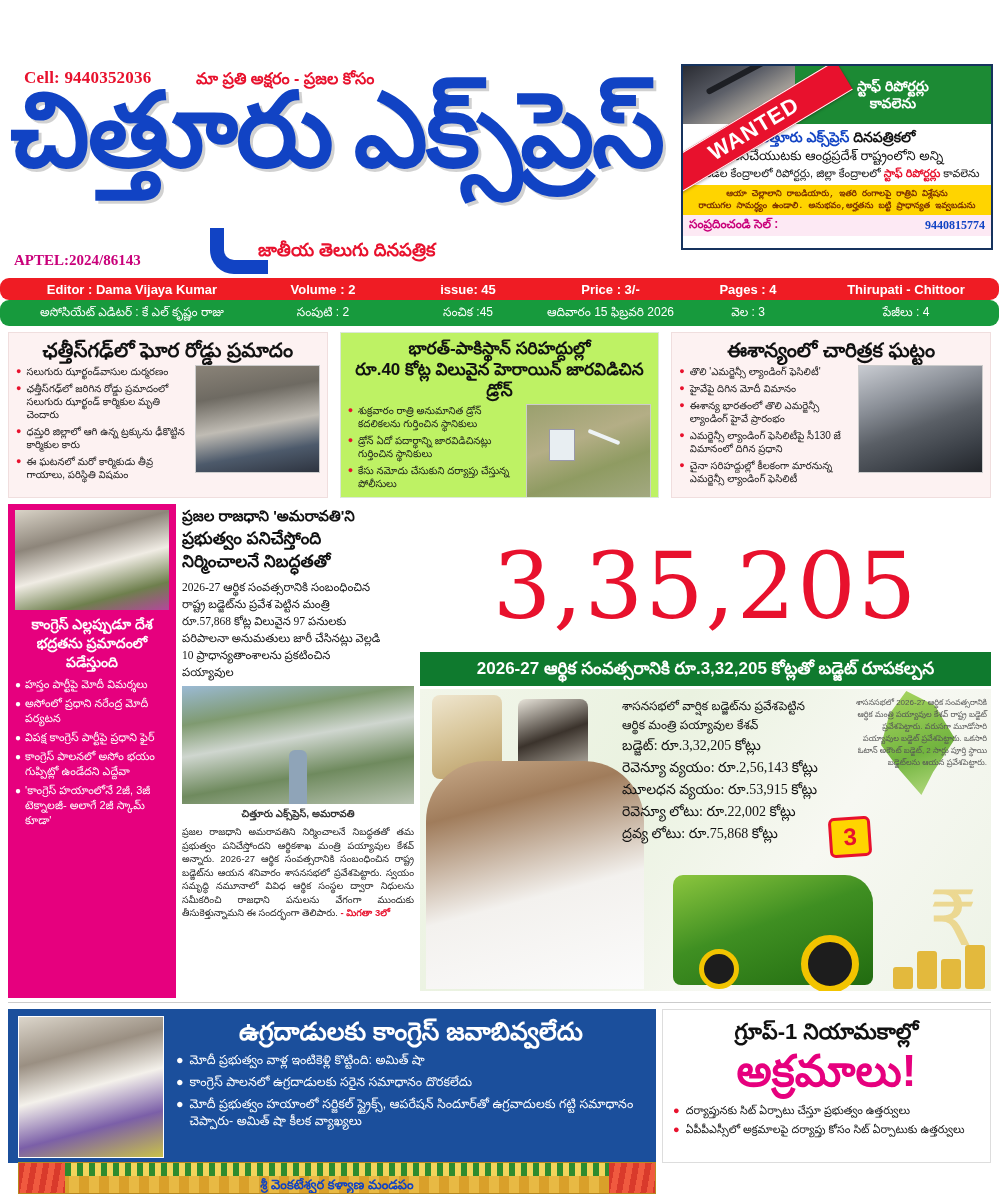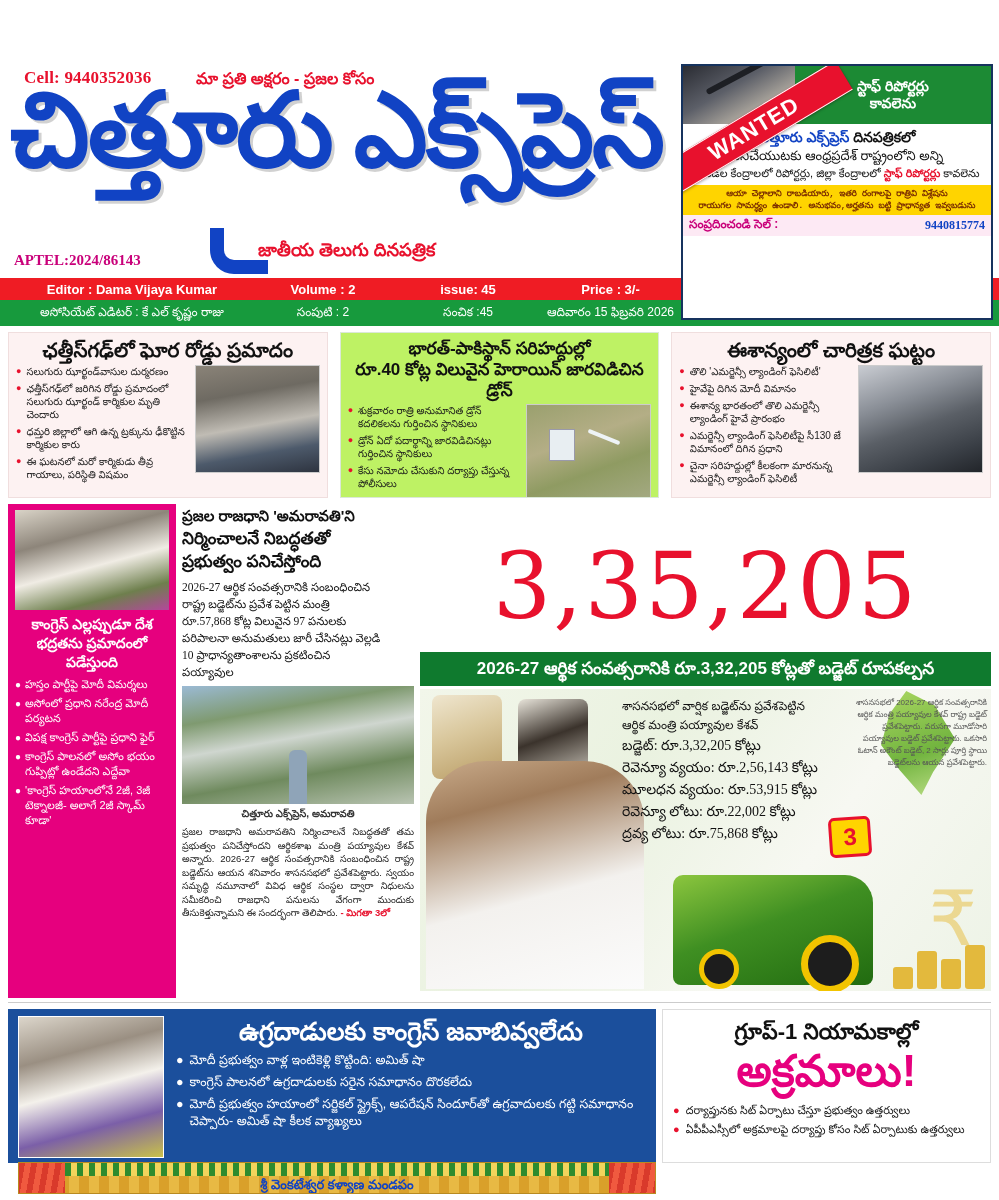--- a/index.html
+++ b/index.html
@@ -43,21 +43,21 @@
     font-family:"Liberation Serif", serif;
   }
   .swoosh {
     position:absolute; left:210px; top:228px; width:58px; height:46px;
     border-left:14px solid #1143c4; border-bottom:14px solid #1143c4;
     border-bottom-left-radius:24px;
   }
 
   
   .ad-wanted {
-    position:absolute; right:6px; top:64px; width:312px; height:256px;
+    position:absolute; right:6px; top:64px; width:312px; height:186px;
     border:2px solid #16335e; background:#fff; overflow:hidden;
   }
   .aw-row1 { display:flex; height:58px; }
   .aw-photo {
     width:112px; height:58px;
     background:linear-gradient(150deg,#2a2c33 0%,#5c5f68 40%,#b9b2a6 75%,#e6ddd0 100%);
     position:relative;
   }
   .aw-photo:after{
     content:""; position:absolute; left:20px; top:8px; width:66px;height:6px;
@@ -88,21 +88,21 @@
     background:#e8112d; color:#fff; font-weight:bold; font-size:22px;
     display:flex; align-items:center; justify-content:center;
     transform:rotate(-31deg); letter-spacing:1px;
     border-top:1px solid #fff; border-bottom:1px solid #fff;
     box-shadow:0 1px 3px rgba(0,0,0,.35);
   }
 
   
   .infobar {
     display:flex; height:22px; align-items:center;
-    font-size:13px; font-weight:bold; color:#fff;
+    font-size:13px; font-weight:bold; color:#fff;border-radius:9px;
   }
   .infobar.red { background:#ef1c24; }
   .infobar.green { background:#179a3d; font-size:12px; font-weight:normal; height:26px; }
   .infobar .cell { text-align:center; white-space:nowrap; overflow:hidden; }
   .c1{ width:248px; text-align:left; padding-left:16px; }
   .c2{ width:150px; }
   .c3{ width:140px; }
   .c4{ width:145px; }
   .c5{ width:130px; }
   .c6{ width:186px; }
@@ -418,22 +418,22 @@
         </div>
       <div class="pbl">
           <span class="dot">●</span>
           <span>'కాంగ్రెస్ హయాంలోనే 2జీ, 3జీ టెక్నాలజీ- అలాగే 2జీ స్కామ్ కూడా'</span>
         </div>
     </div>
 
     <div class="centercol">
       <div class="cc-head">
         <div class="l1">ప్రజల రాజధాని 'అమరావతి'ని</div>
+        <div>ప్రభుత్వం పనిచేస్తోంది</div>
         <div>నిర్మించాలనే నిబద్ధతతో</div>
-        <div>ప్రభుత్వం పనిచేస్తోంది</div>
       </div>
       <div class="cc-lead">
         <span class="ln">2026-27 ఆర్థిక సంవత్సరానికి సంబంధించిన</span>
         <span class="ln">రాష్ట్ర బడ్జెట్‌ను ప్రవేశ పెట్టిన మంత్రి</span>
         <span class="ln">రూ.57,868 కోట్ల విలువైన 97 పనులకు</span>
         <span class="ln">పరిపాలనా అనుమతులు జారీ చేసినట్లు వెల్లడి</span>
         <span class="ln">10 ప్రాధాన్యతాంశాలను ప్రకటించిన</span>
         <span class="ln">పయ్యావుల</span>
       </div>
       <div class="cc-img"></div>

